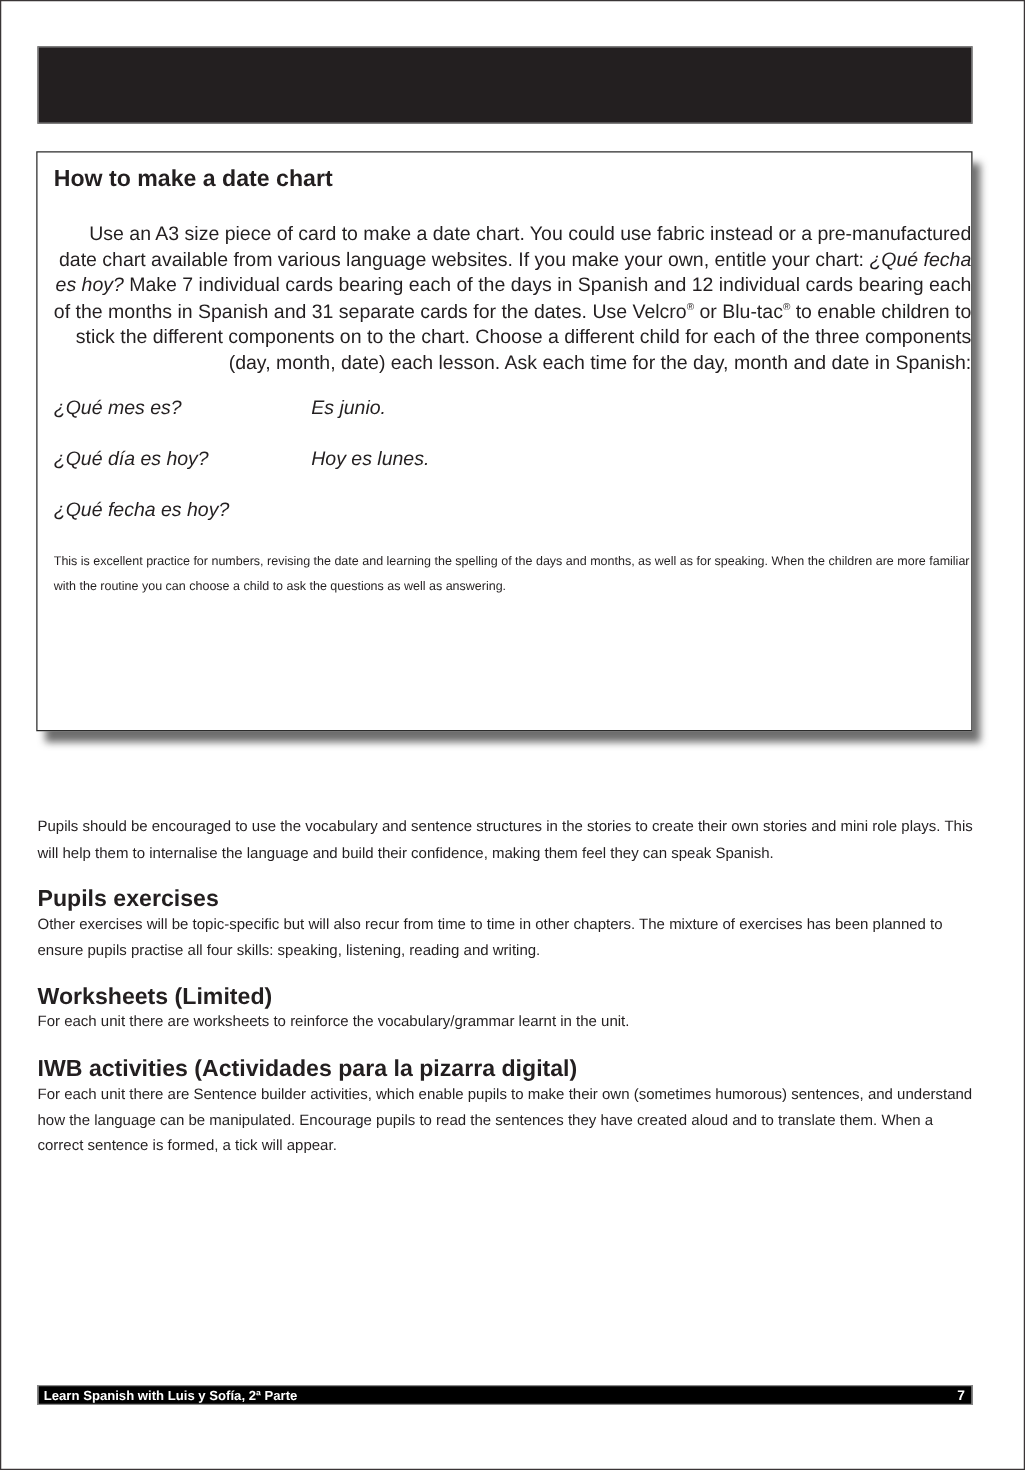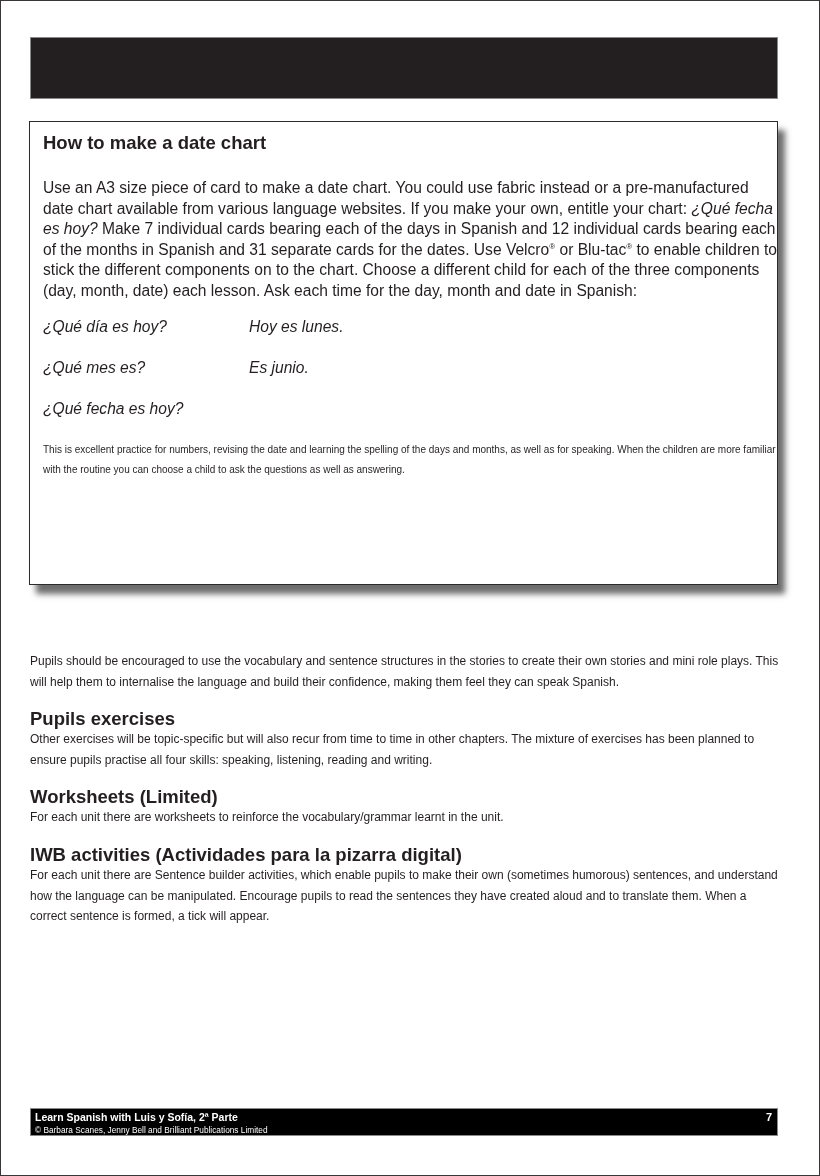--- a/index.html
+++ b/index.html
@@ -18,62 +18,62 @@
     .box {
       position: absolute; left: 29px; top: 121px; width: 749px; height: 464px;
       border: 1.5px solid #2b2b2b; box-sizing: border-box; background: #fff;
       box-shadow: 7px 9px 6px rgba(60,60,60,0.75);
       padding: 10px 0 0 13px;
     }
     .box-title {
       font-size: 18.5px; font-weight: bold; margin: 0; line-height: 22px;
     }
     .box-para {
-      font-size: 15.6px; line-height: 20.6px; margin: 24px 0 0 0;
+      font-size: 15.6px; line-height: 20.6px; margin: 24px 0 0 0; text-align: right;
     }
     .box-para i { font-style: italic; }
     sup { font-size: 8px; vertical-align: super; line-height: 0; }
     .qa-list { margin-top: 15px; }
     .qa-row { display: flex; font-size: 15.6px; font-style: italic; line-height: 20px; height: 41px; }
     .qa-q { width: 206px; }
     .box-para2 { font-size: 10px; line-height: 20.6px; margin: 0; }
     .sections { position: absolute; left: 30px; top: 651px; width: 750px; }
     .section { margin-bottom: 16px; }
     .section h2 {
       font-size: 18.5px; font-weight: bold; margin: 0; line-height: 21px;
     }
     .section p {
       font-size: 12px; line-height: 20.6px; margin: 0;
     }
     .footer-bar {
-      position: absolute; left: 30px; top: 1108px; width: 748px; height: 28px;
+      position: absolute; left: 30px; top: 1108px; width: 748px; height: 16px;
       background: #000; border: 1px solid #8a8a8a; box-sizing: border-box; color: #fff;
     }
     .footer-title { position: absolute; left: 4px; top: 2px; font-size: 10.5px; font-weight: bold; }
     .footer-copy { position: absolute; left: 4px; top: 16px; font-size: 8.3px; }
     .footer-page { position: absolute; right: 5px; top: 2px; font-size: 11px; font-weight: bold; }
   </style>
 </head>
 <body>
 
 <div class="page-frame"></div>
 
 <div class="header-bar"></div>
 
 <div class="box">
   <h1 class="box-title">How to make a date chart</h1>
   <p class="box-para"><span>Use an A3 size piece of card to make a date chart. You could use fabric instead or a pre-manufactured date chart available from various language websites. If you make your own, entitle your chart: </span><i>¿Qué fecha es hoy?</i><span> Make 7 individual cards bearing each of the days in Spanish and 12 individual cards bearing each of the months in Spanish and 31 separate cards for the dates. Use Velcro</span><sup>®</sup><span> or Blu-tac</span><sup>®</sup><span> to enable children to stick the different components on to the chart. Choose a different child for each of the three components (day, month, date) each lesson. Ask each time for the day, month and date in Spanish:</span></p>
   <div class="qa-list">
     <div class="qa-row">
+      <span class="qa-q">¿Qué mes es?</span>
+      <span class="qa-a">Es junio.</span>
+    </div>
+    <div class="qa-row">
       <span class="qa-q">¿Qué día es hoy?</span>
       <span class="qa-a">Hoy es lunes.</span>
-    </div>
-    <div class="qa-row">
-      <span class="qa-q">¿Qué mes es?</span>
-      <span class="qa-a">Es junio.</span>
     </div>
     <div class="qa-row">
       <span class="qa-q">¿Qué fecha es hoy?</span>
     </div>
   </div>
   <p class="box-para2">This is excellent practice for numbers, revising the date and learning the spelling of the days and months, as well as for speaking. When the children are more familiar with the routine you can choose a child to ask the questions as well as answering.</p>
 </div>
 
 <div class="sections">
   <div class="section">

